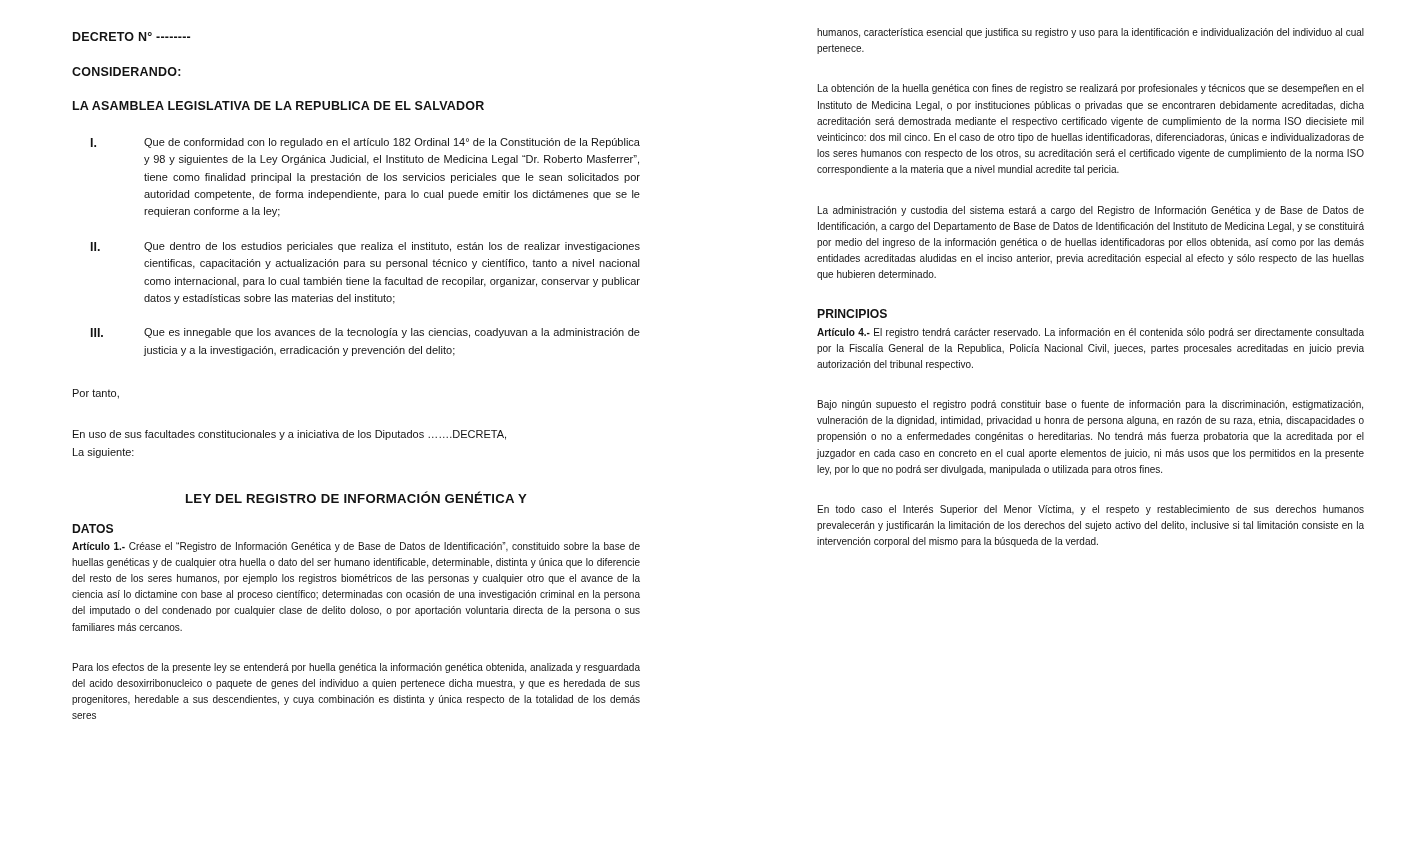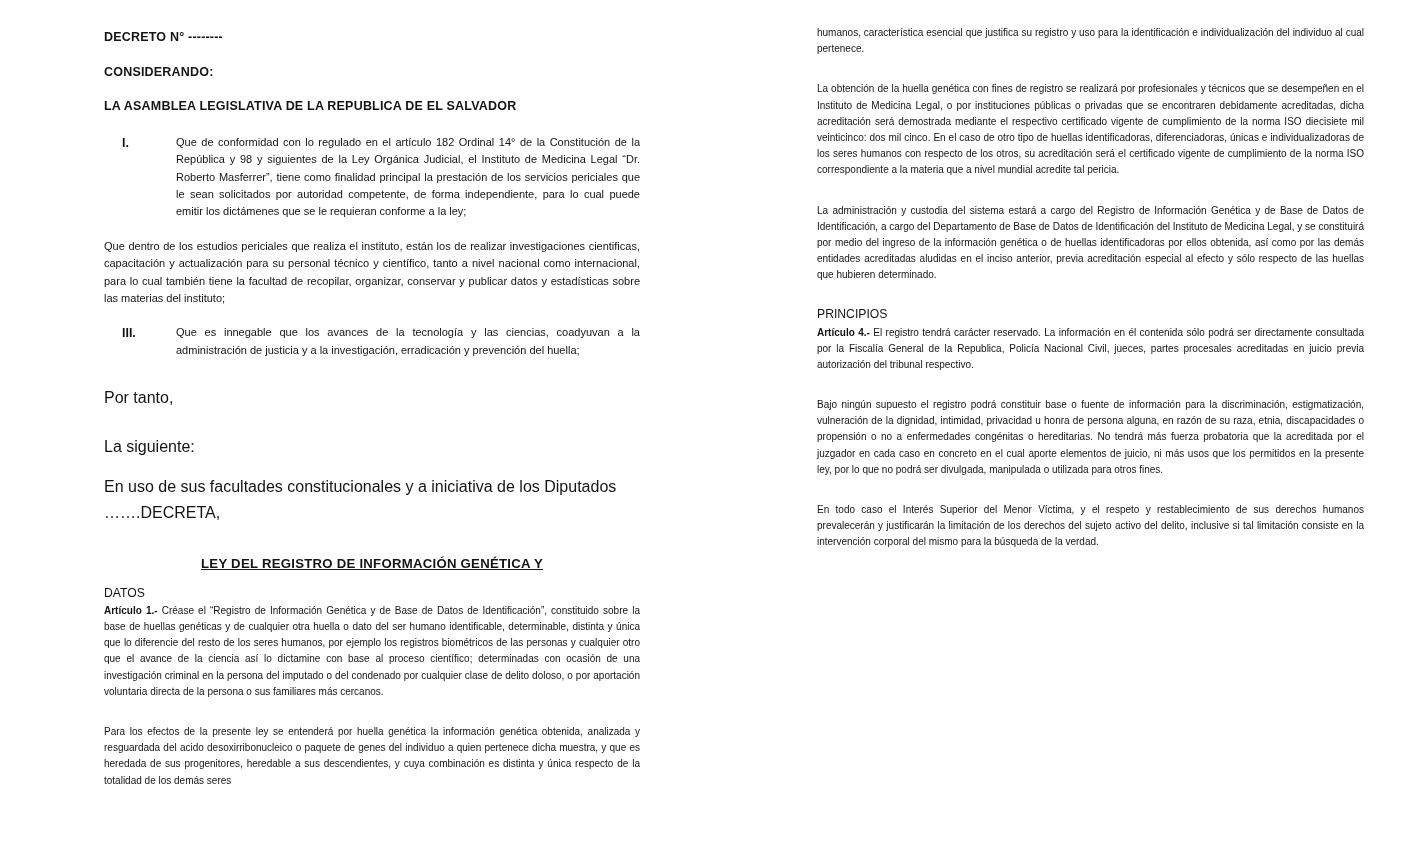--- a/index.html
+++ b/index.html
@@ -22,21 +22,21 @@
     align-items: flex-start;
   }
   .page {
     position: relative;
     height: 849px;
     background: #ffffff;
     box-sizing: border-box;
   }
   .page-left {
     width: 710px;
-    padding: 30px 70px 0 104px;
+    padding: 30px 70px 0 72px;
   }
   .page-right {
     width: 711px;
     padding: 24px 57px 0 107px;
   }
 
   
   .h-bold {
     font-weight: bold;
     font-size: 12.5px;
@@ -44,21 +44,21 @@
     margin: 0 0 19px 0;
     line-height: 1.25;
   }
   .para {
     font-size: 10px;
     line-height: 1.62;
     text-align: justify;
     margin: 1px 0 14px 0;
   }
   .para-plain {
-    font-size: 16px;
+    font-size: 11px;
     line-height: 1.62;
     text-align: left;
     margin: 0 0 14px 0;
   }
   .tight { margin-bottom: 0; }
 
   
   .considerando-list {
     margin: 0;
     padding: 0;
@@ -85,24 +85,24 @@
 
   
   .law-title {
     text-align: center;
     font-weight: bold;
     font-size: 13.2px;
     line-height: 1.45;
     letter-spacing: 0.25px;
     margin: 28px 0 12px 0;
   }
-  .law-title .tline { display: block; text-decoration: underline; }
+  .law-title .tline { display: block; }
 
   .section-head {
-    font-weight: normal;
+    font-weight: bold;
     font-size: 12.2px;
     margin: 0 0 1px 0;
     line-height: 1.4;
   }
   .art-lead { font-weight: bold; }
 
   .gap-sm { height: 9px; }
 </style>
 </head>
 <body>
@@ -116,36 +116,37 @@
     <div class="h-bold">CONSIDERANDO:</div>
 
     <div class="h-bold">LA ASAMBLEA LEGISLATIVA DE LA REPUBLICA DE EL SALVADOR</div>
 
     <ul class="considerando-list">
       <li class="cons-item">
         <span class="cons-num">I.</span>
         <span class="cons-text">Que de conformidad con lo regulado en el artículo 182 Ordinal 14° de la Constitución de la República y 98 y siguientes de la Ley Orgánica Judicial, el Instituto de Medicina Legal “Dr. Roberto Masferrer”, tiene como finalidad principal la prestación de los servicios periciales que le sean solicitados por autoridad competente, de forma independiente, para lo cual puede emitir los dictámenes que se le requieran conforme a la ley;</span>
       </li>
       <li class="cons-item">
+        <span class="cons-num">II.</span>
         <span class="cons-text">Que dentro de los estudios periciales que realiza el instituto, están los de realizar investigaciones cientificas, capacitación y actualización para su personal técnico y científico, tanto a nivel nacional como internacional, para lo cual también tiene la facultad de recopilar, organizar, conservar y publicar datos y estadísticas sobre las materias del instituto;</span>
       </li>
       <li class="cons-item">
         <span class="cons-num">III.</span>
-        <span class="cons-text">Que es innegable que los avances de la tecnología y las ciencias, coadyuvan a la administración de justicia y a la investigación, erradicación y prevención del huella;</span>
+        <span class="cons-text">Que es innegable que los avances de la tecnología y las ciencias, coadyuvan a la administración de justicia y a la investigación, erradicación y prevención del delito;</span>
       </li>
     </ul>
 
     <div class="gap-sm"></div>
 
     <p class="para-plain">Por tanto,</p>
 
     <div class="gap-sm"></div>
 
+    <p class="para-plain tight">En uso de sus facultades constitucionales y a iniciativa de los Diputados …….DECRETA,</p>
     <p class="para-plain">La siguiente:</p>
-    <p class="para-plain tight">En uso de sus facultades constitucionales y a iniciativa de los Diputados …….DECRETA,</p>
 
     <div class="law-title">
       <span class="tline">LEY DEL REGISTRO DE INFORMACIÓN GENÉTICA Y</span>
     </div>
 
     <div class="section-head">DATOS</div>
 
     <p class="para">
       <span class="art-lead">Artículo 1.-</span><span> Créase el “Registro de Información Genética y de Base de Datos de Identificación”, constituido sobre la base de huellas genéticas y de cualquier otra huella o dato del ser humano identificable, determinable, distinta y única que lo diferencie del resto de los seres humanos, por ejemplo los registros biométricos de las personas y cualquier otro que el avance de la ciencia así lo dictamine con base al proceso científico; determinadas con ocasión de una investigación criminal en la persona del imputado o del condenado por cualquier clase de delito doloso, o por aportación voluntaria directa de la persona o sus familiares más cercanos.</span>
     </p>

